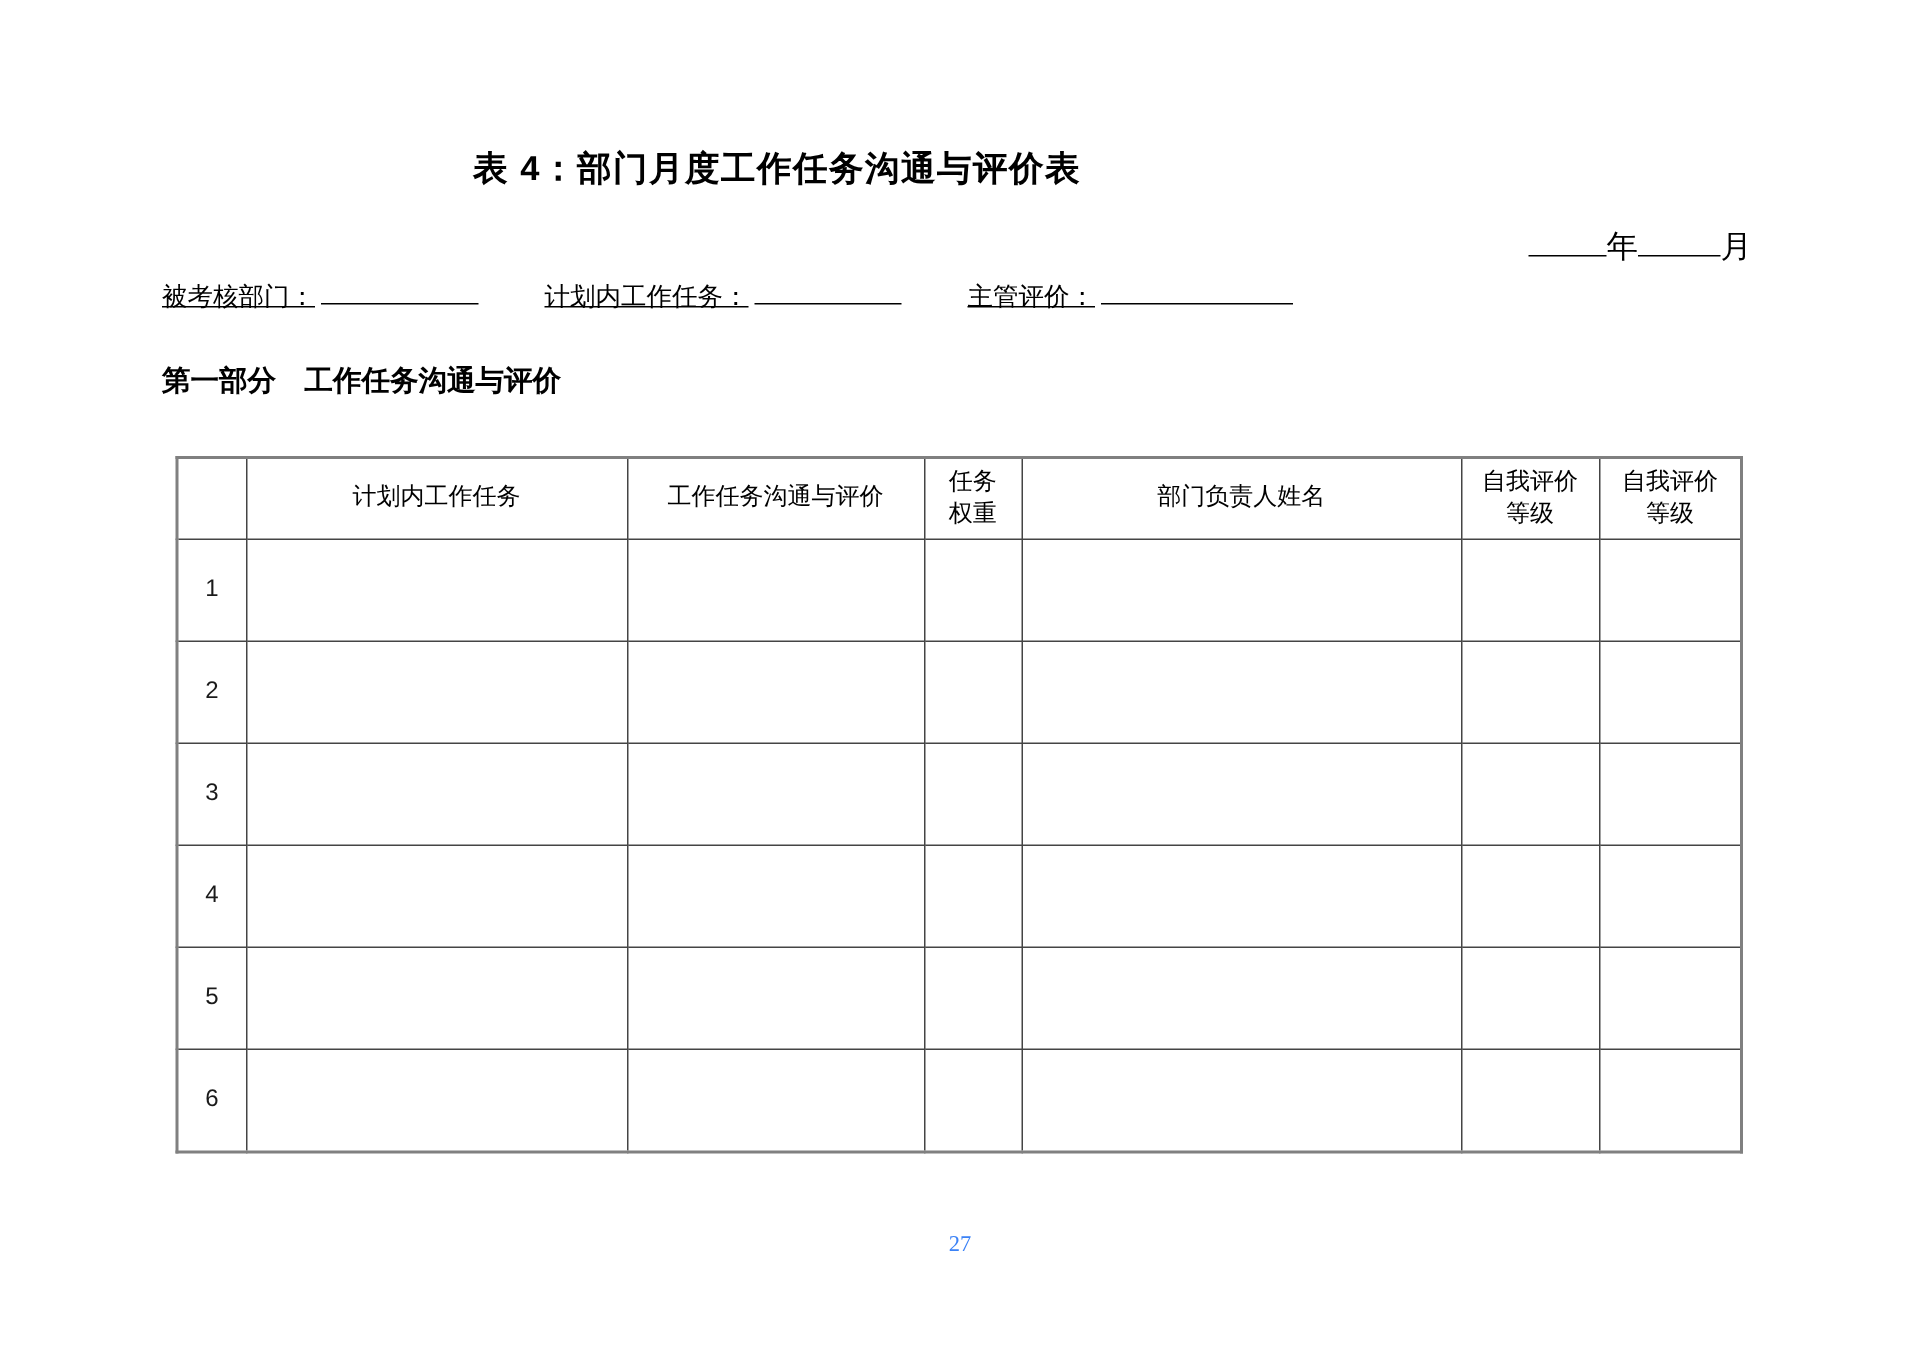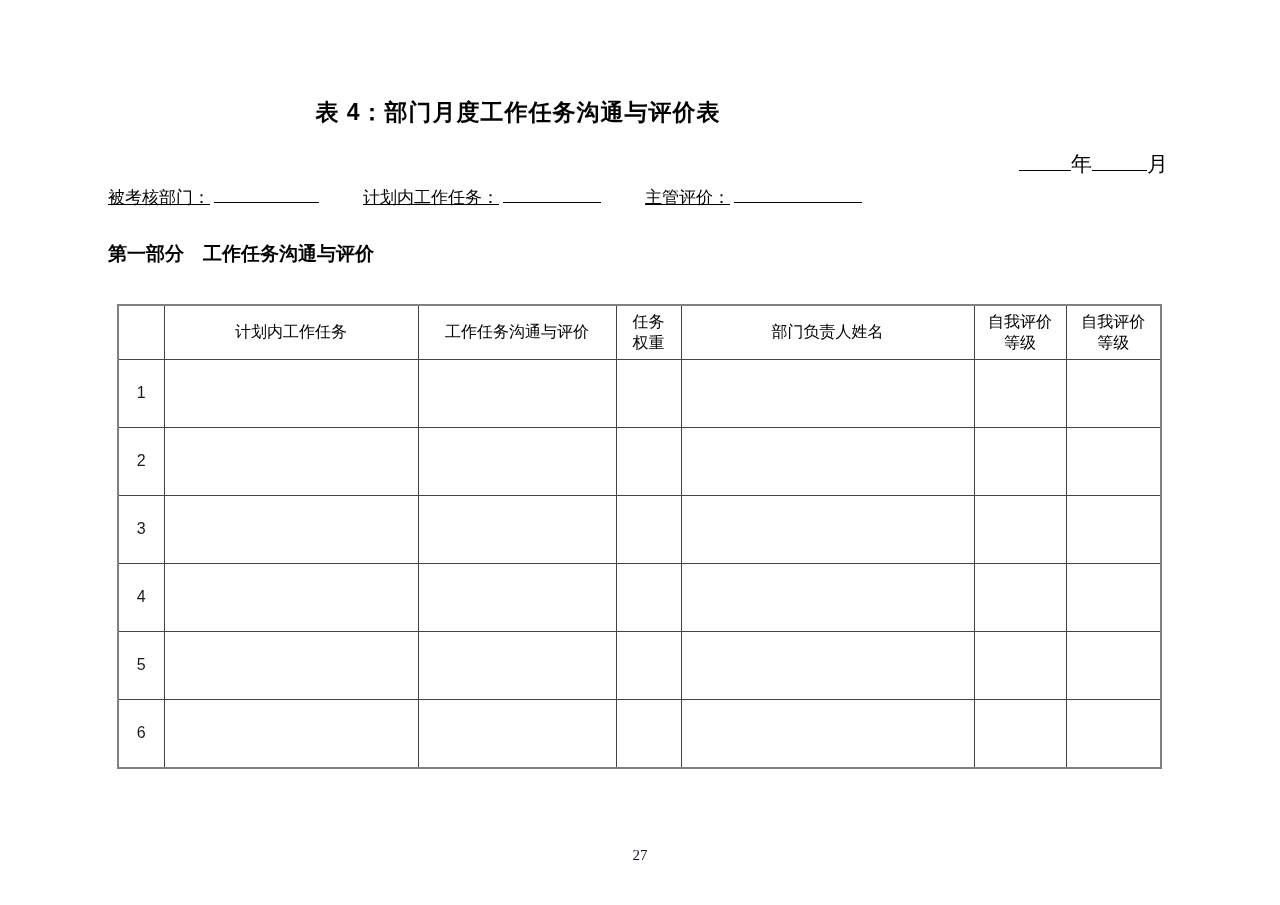--- a/index.html
+++ b/index.html
@@ -101,22 +101,21 @@
   .col-self  { width: 92px; }
   .col-sup   { width: 95px; }
 
   .page-number {
     position: absolute;
     top: 822px;
     left: 0;
     width: 1280px;
     text-align: center;
     font-size: 15px;
-    color: #0f172a;
-    margin-top: 25px;
+    color: #3b82f6;
   }
 </style>
 </head>
 <body>
 
 <div class="doc-title">表 4：部门月度工作任务沟通与评价表</div>
 
 <div class="date-line">
   <span class="blank blank-year"></span><span>年</span><span class="blank blank-month"></span><span>月</span>
 </div>

